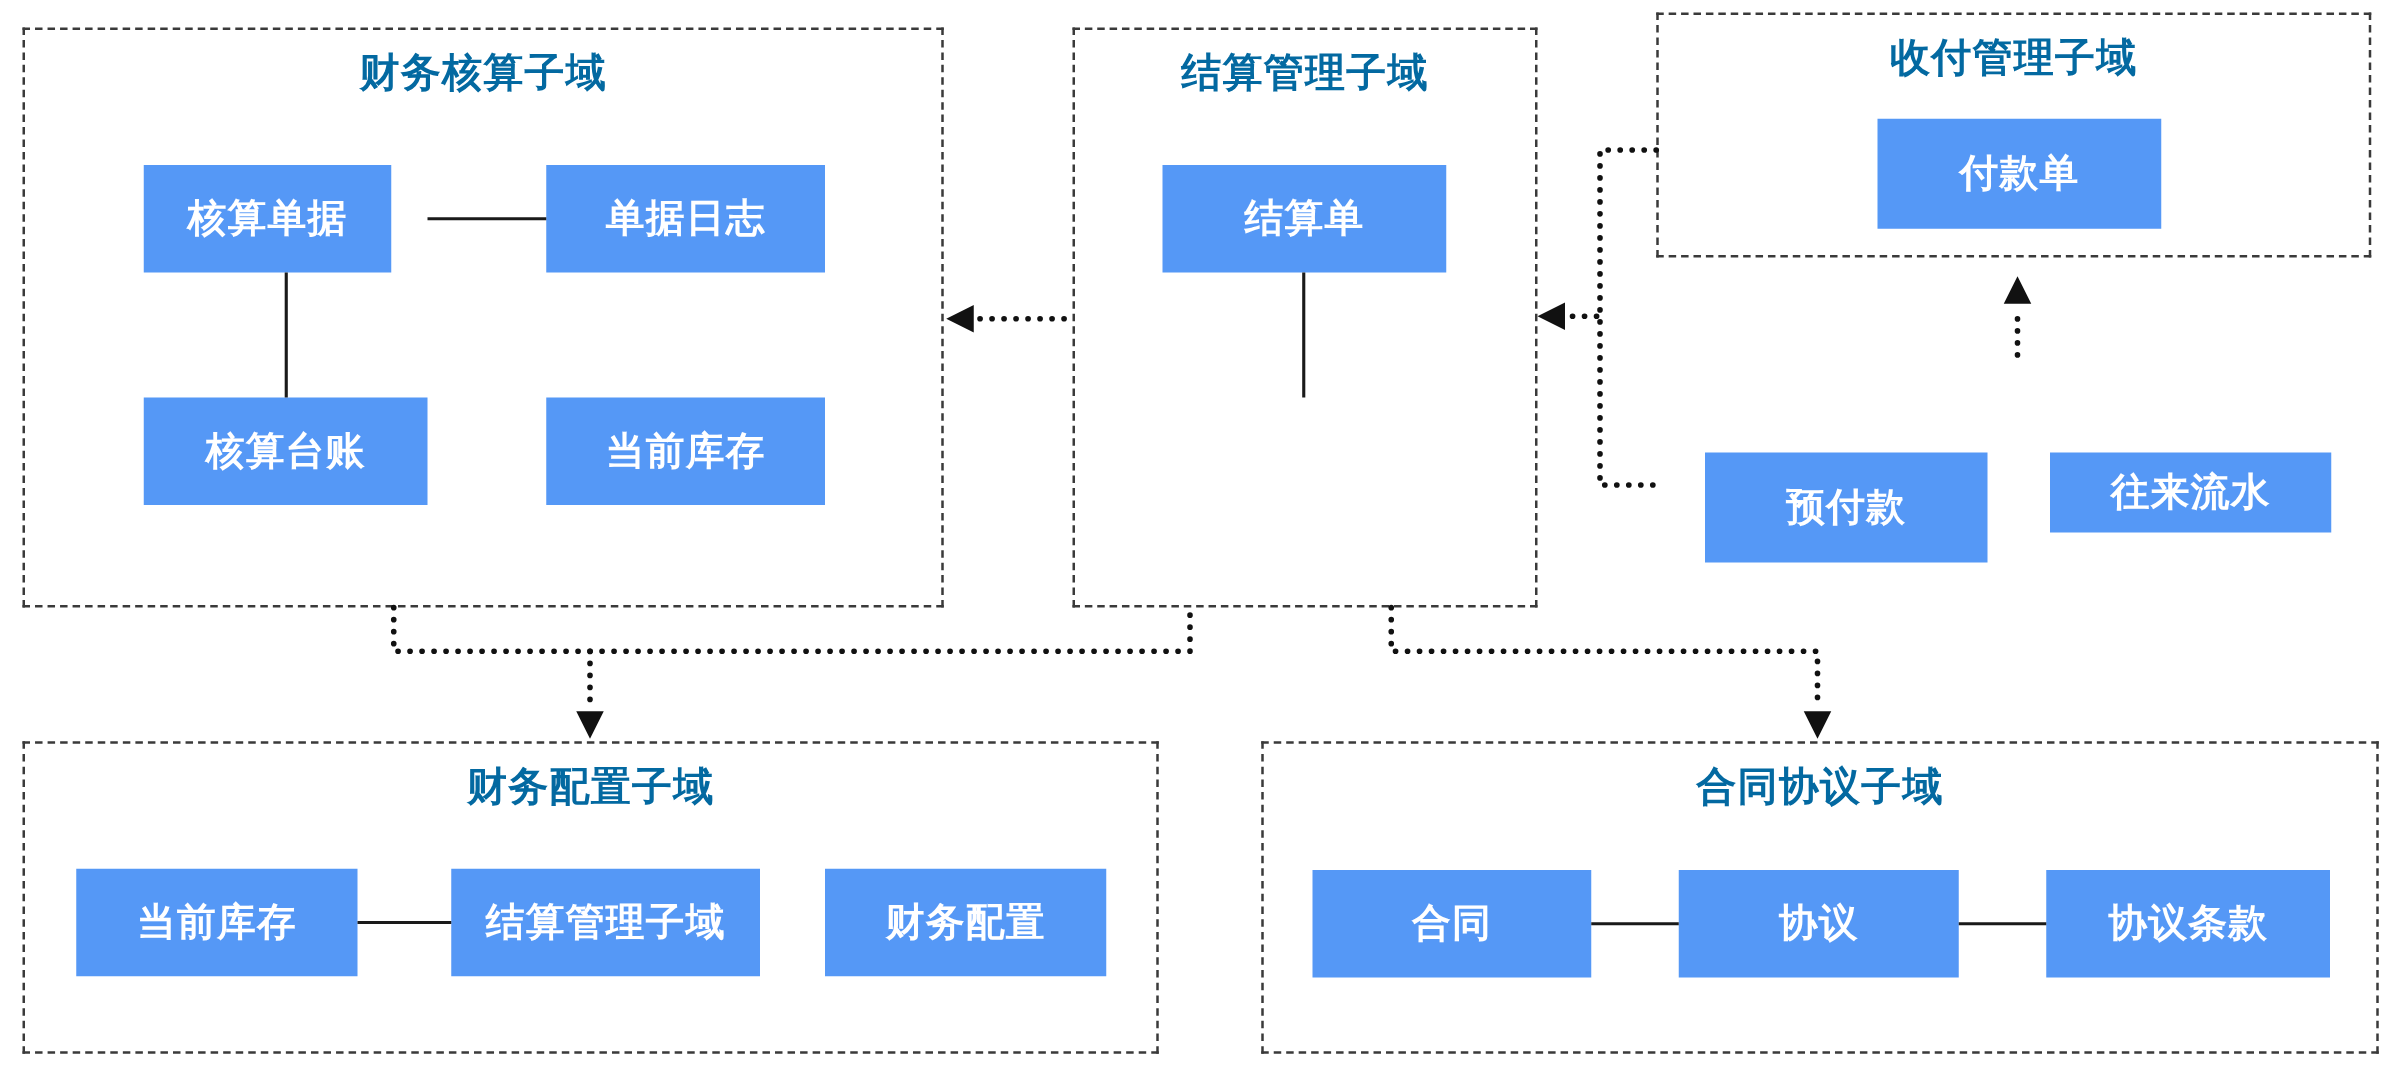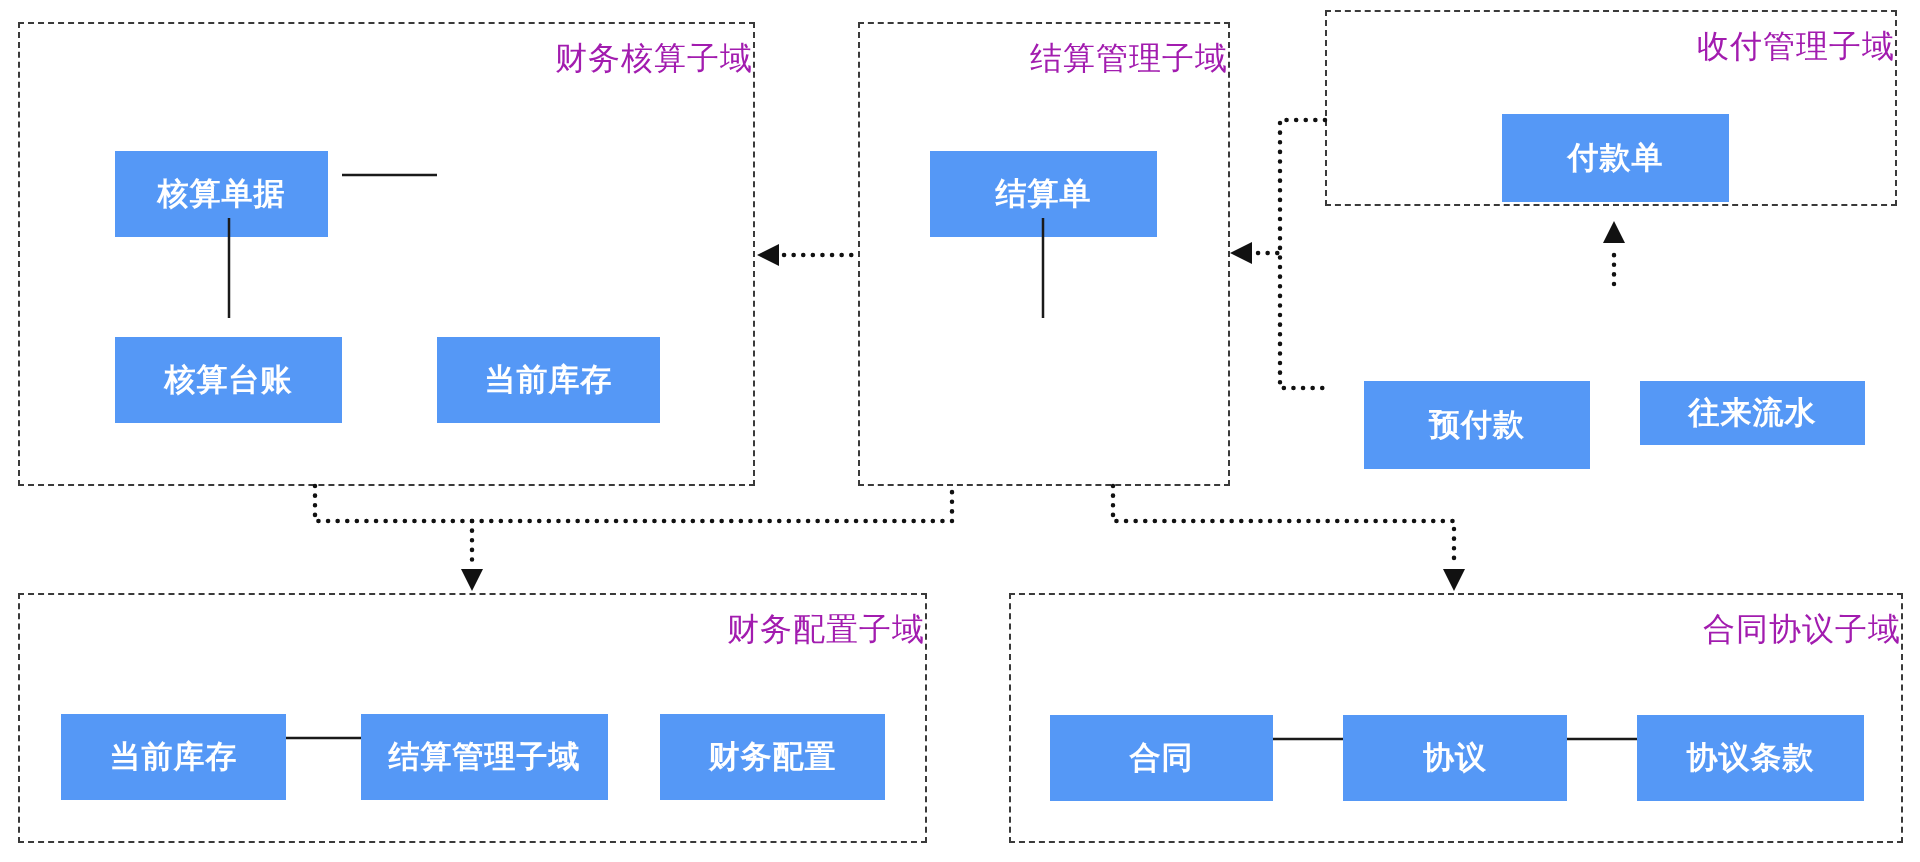--- a/index.html
+++ b/index.html
@@ -16,40 +16,39 @@
     overflow: hidden;
   }
   .domain {
     position: absolute;
     border: 2px dashed #3a3a3a;
     background: transparent;
     box-sizing: border-box;
   }
   .domain-title {
     padding-top: 13px;
-    text-align: right;
+    text-align: center;
     font-size: 32px;
-    font-weight: 400;
-    color: #a21caf;
+    font-weight: 700;
+    color: #0369a1;
     letter-spacing: 1px;
     white-space: nowrap;
   }
   .entity {
     position: absolute;
     background: #5598f6;
     color: #ffffff;
     font-size: 31px;
     font-weight: 600;
     display: flex;
     align-items: center;
     justify-content: center;
     box-sizing: border-box;
     white-space: nowrap;
     letter-spacing: 1px;
-    margin-top: 19px;
   }
   .edges {
     position: absolute;
     left: 0;
     top: 0;
     pointer-events: none;
   }
 </style>
 </head>
 <body>
@@ -70,21 +69,22 @@
 
 
   <div class="domain" style="left:18px; top:593px; width:909px; height:250px">
     <div class="domain-title">财务配置子域</div>
   </div>
 
   <div class="domain" style="left:1009px; top:593px; width:894px; height:250px">
     <div class="domain-title">合同协议子域</div>
   </div>
 
-  <div class="entity" style="left:115px; top:132px; width:213px; height:86px">核算单据</div>
+  <div class="entity" style="left:115px; top:132px; width:198px; height:86px">核算单据</div>
+  <div class="entity" style="left:437px; top:132px; width:223px; height:86px">单据日志</div>
   <div class="entity" style="left:115px; top:318px; width:227px; height:86px">核算台账</div>
   <div class="entity" style="left:437px; top:318px; width:223px; height:86px">当前库存</div>
 
   <div class="entity" style="left:930px; top:132px; width:227px; height:86px">结算单</div>
 
   <div class="entity" style="left:1502px; top:95px; width:227px; height:88px">付款单</div>
 
   <div class="entity" style="left:1364px; top:362px; width:226px; height:88px">预付款</div>
   <div class="entity" style="left:1640px; top:362px; width:225px; height:64px">往来流水</div>
 

